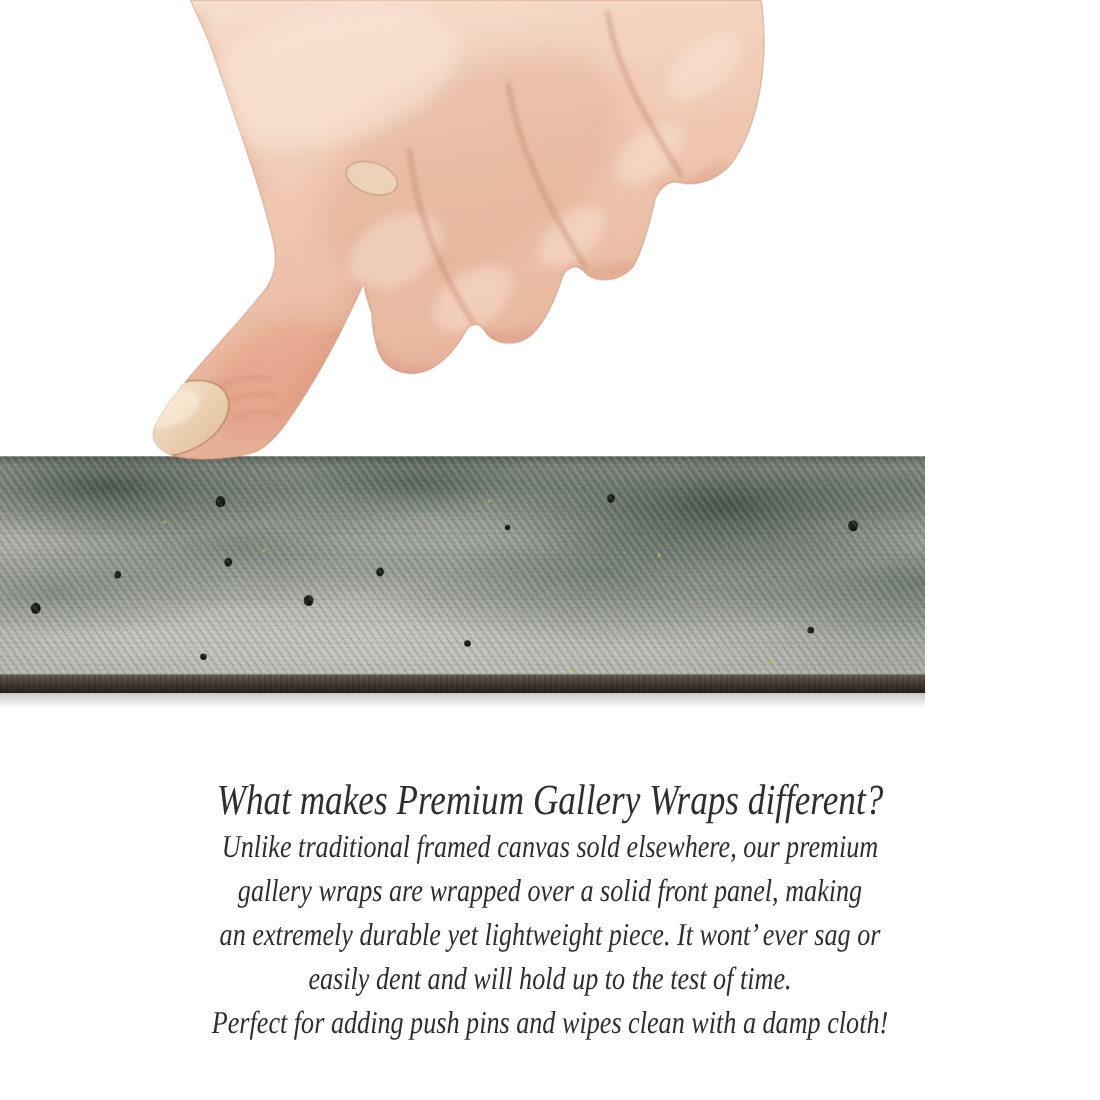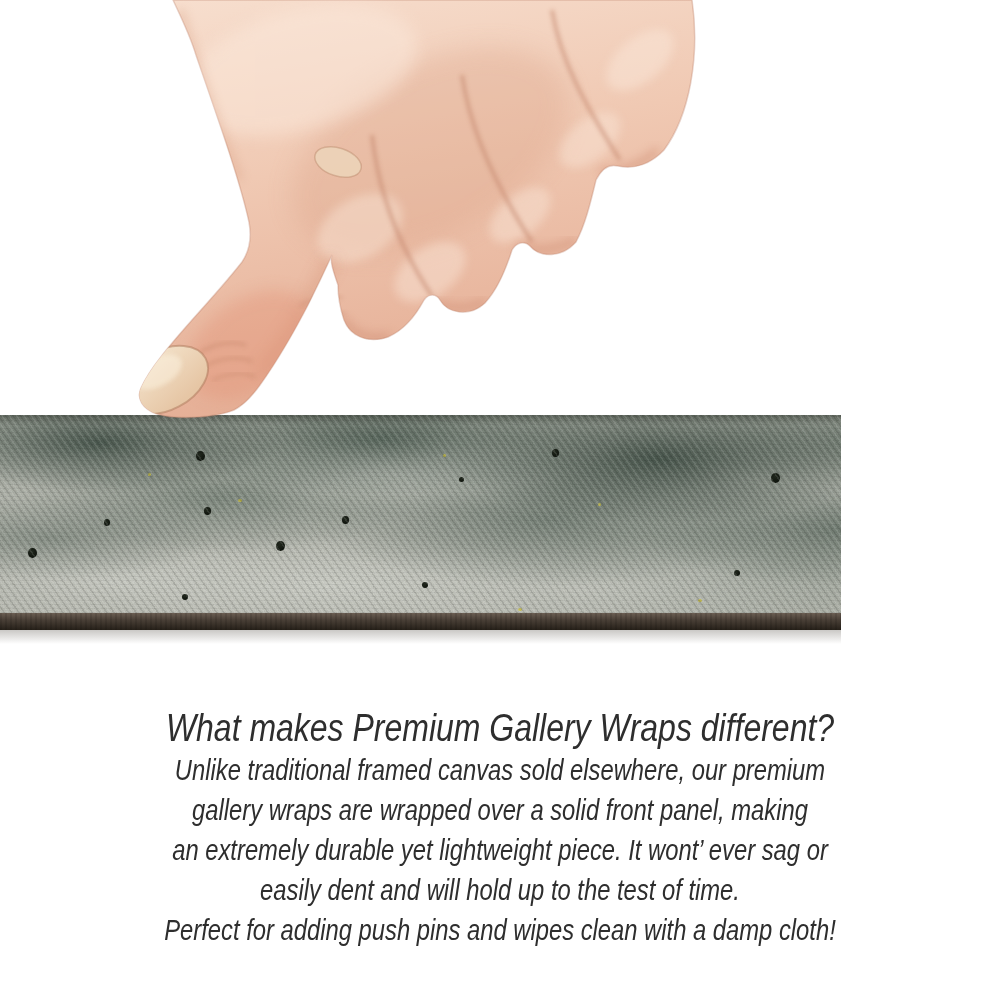--- a/index.html
+++ b/index.html
@@ -1,20 +1,20 @@
 <!DOCTYPE html>
 <html style="--background: #ffffff; --text: #2e2e2e; --canvas-base: #b4b7ae; --canvas-green: #5a6b60; --canvas-green-deep: #43524a; --canvas-light: #d3d5cd; --canvas-hole: #0f140d; --canvas-speck-yellow: #c5bc3f; --edge-dark: #262019; --skin-light: #f7dfcf; --skin-mid: #f0c9b3; --skin-shadow: #d69a81; --nail: #eed6ba;"><head>
 <meta charset="utf-8">
 <style>
   html,body{margin:0;padding:0;}
   body{background:#fff;}
   .stage{
     position:relative;width:841px;height:1000px;overflow:hidden;
     background:var(--background,#ffffff);
-    font-family:Liberation Sans, sans-serif;
+    font-family:Liberation Serif, serif;
   }
 
   
   .strip{position:absolute;left:0;top:415px;width:1000px;height:215px;z-index:1;}
   .strip-tex{
     position:absolute;left:0;top:0;width:100%;height:198px;
     background-color:var(--canvas-base,#b4b7ae);
     background-image:
       radial-gradient(ellipse 260px 70px at 10% 14%, rgba(62,78,68,.85), rgba(62,78,68,0) 70%),
       radial-gradient(ellipse 330px 80px at 38% 12%, rgba(74,91,80,.8), rgba(74,91,80,0) 70%),

